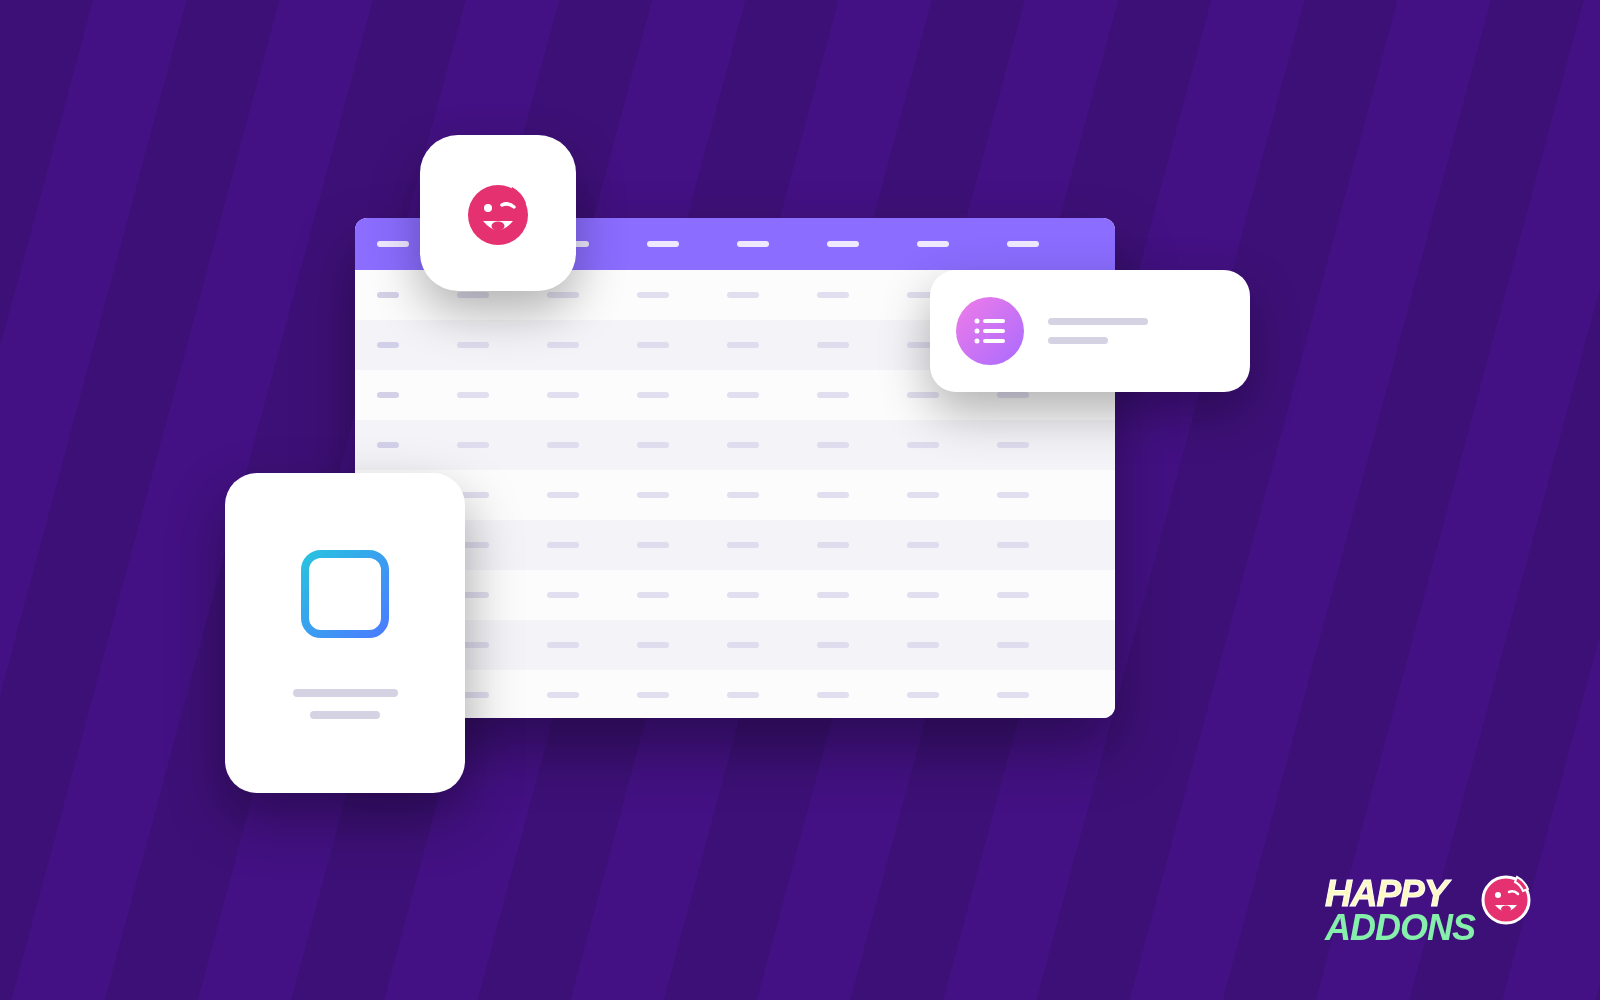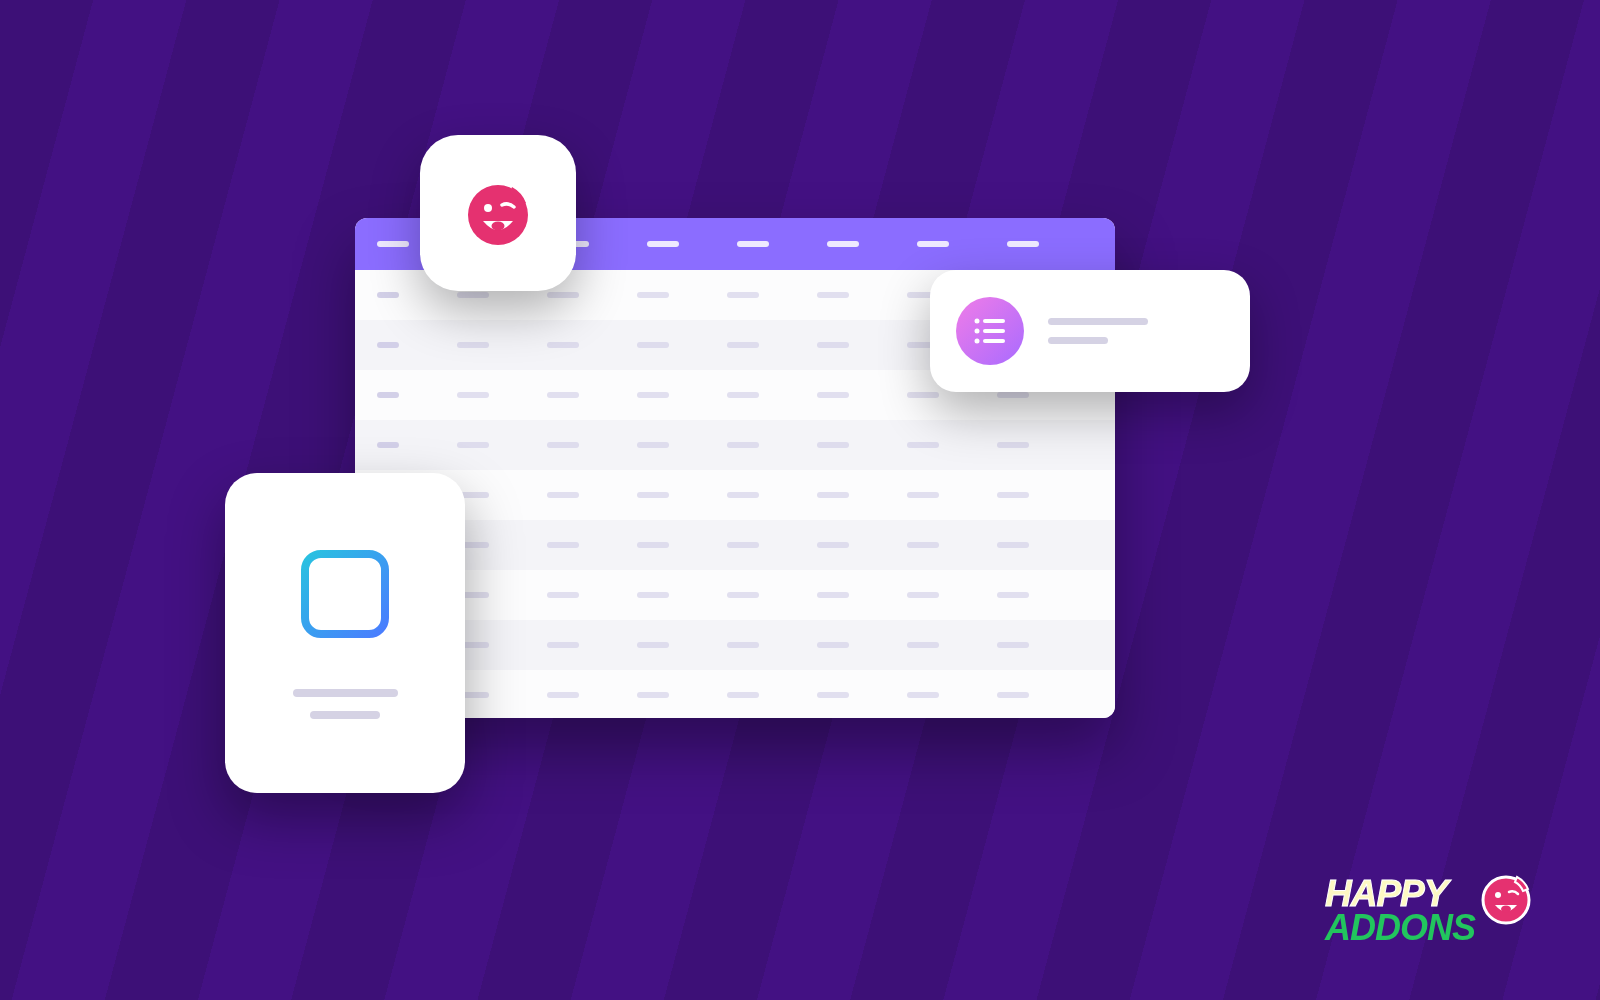--- a/index.html
+++ b/index.html
@@ -166,21 +166,21 @@
     font-style: italic;
     line-height: 0.95;
   }
   .logo-text .t1 {
     color: #fef9c3;
     font-size: 37px;
     letter-spacing: -1px;
     -webkit-text-stroke: 1px #fff;
   }
   .logo-text .t2 {
-    color: #22c55e;
+    color: #86efac;
     font-size: 36px;
     letter-spacing: -1px;
     position: relative;
   }
   .logo-face {
     width: 58px;
     height: 58px;
     position: relative;
     top: -12px;
   }

